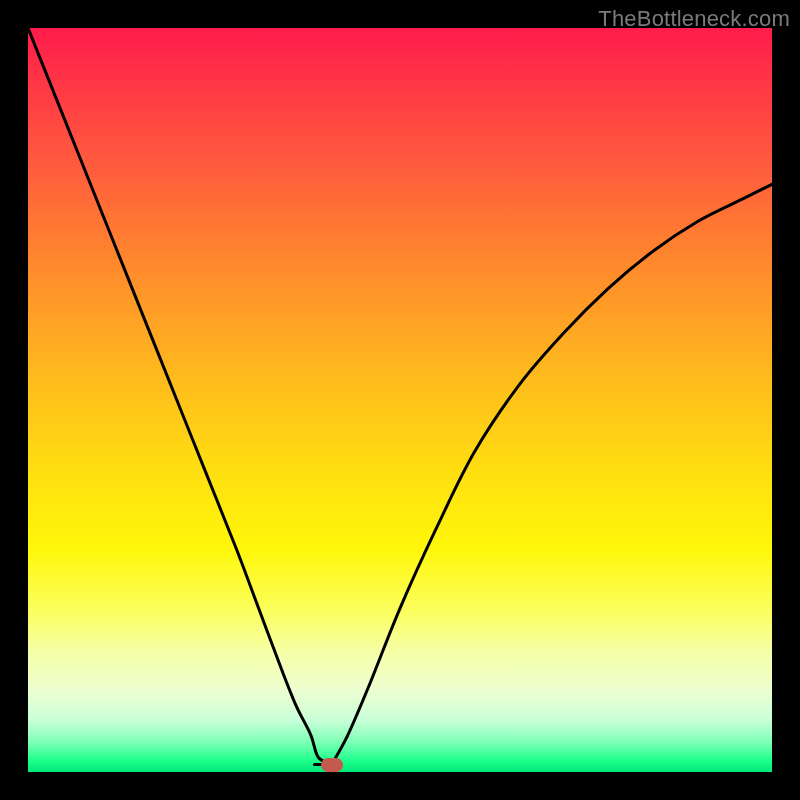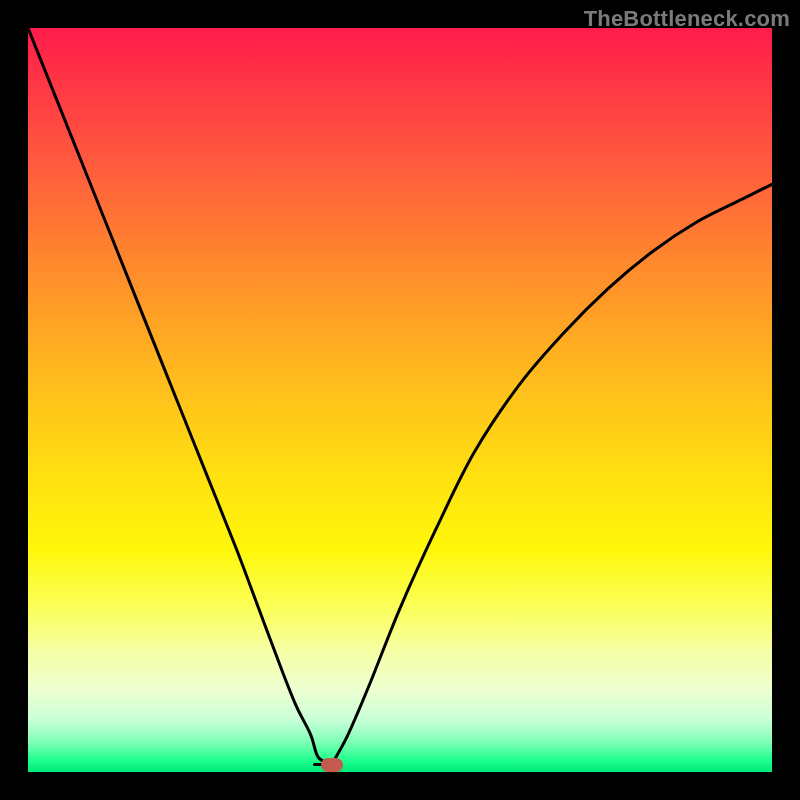--- a/index.html
+++ b/index.html
@@ -56,21 +56,21 @@
     border-radius: 7px;
     background: #c25a4e;
     transform: translate(-50%, -50%);
   }
   .watermark {
     position: absolute;
     top: 6px;
     right: 10px;
     color: #7a7a7a;
     font-size: 22px;
-    font-weight: 700;
+    font-weight: 400;
     letter-spacing: 0.2px;
     user-select: none;
   }
 </style>
 </head>
 <body>
 
 <div class="frame">
 
   <div class="plot">

